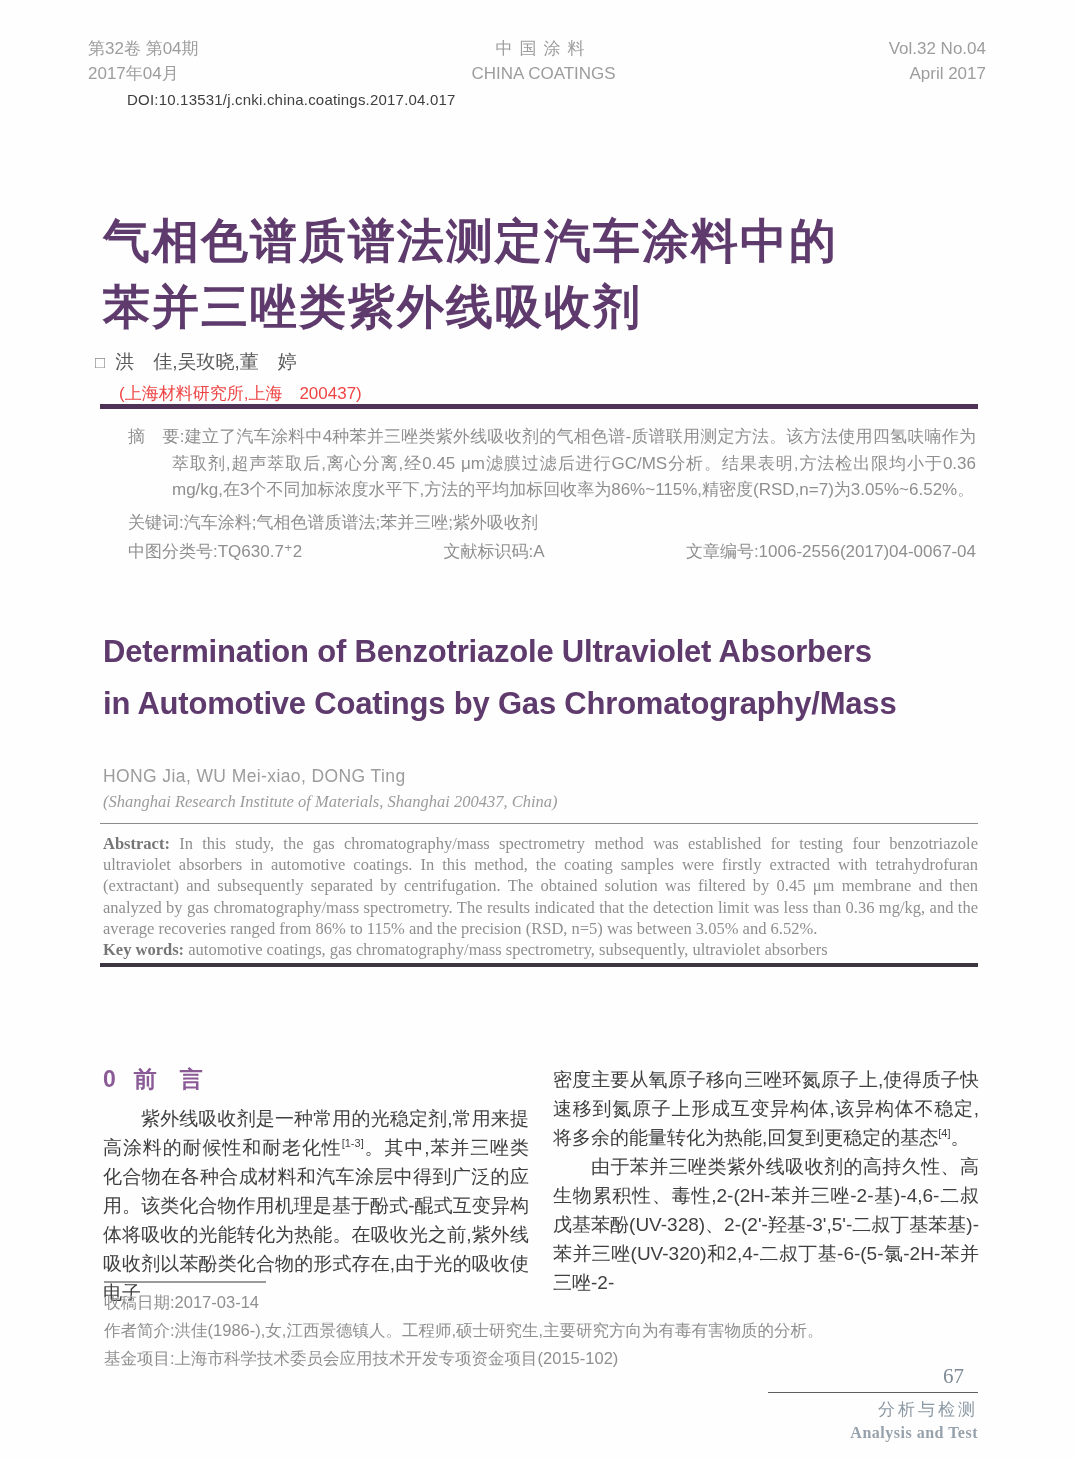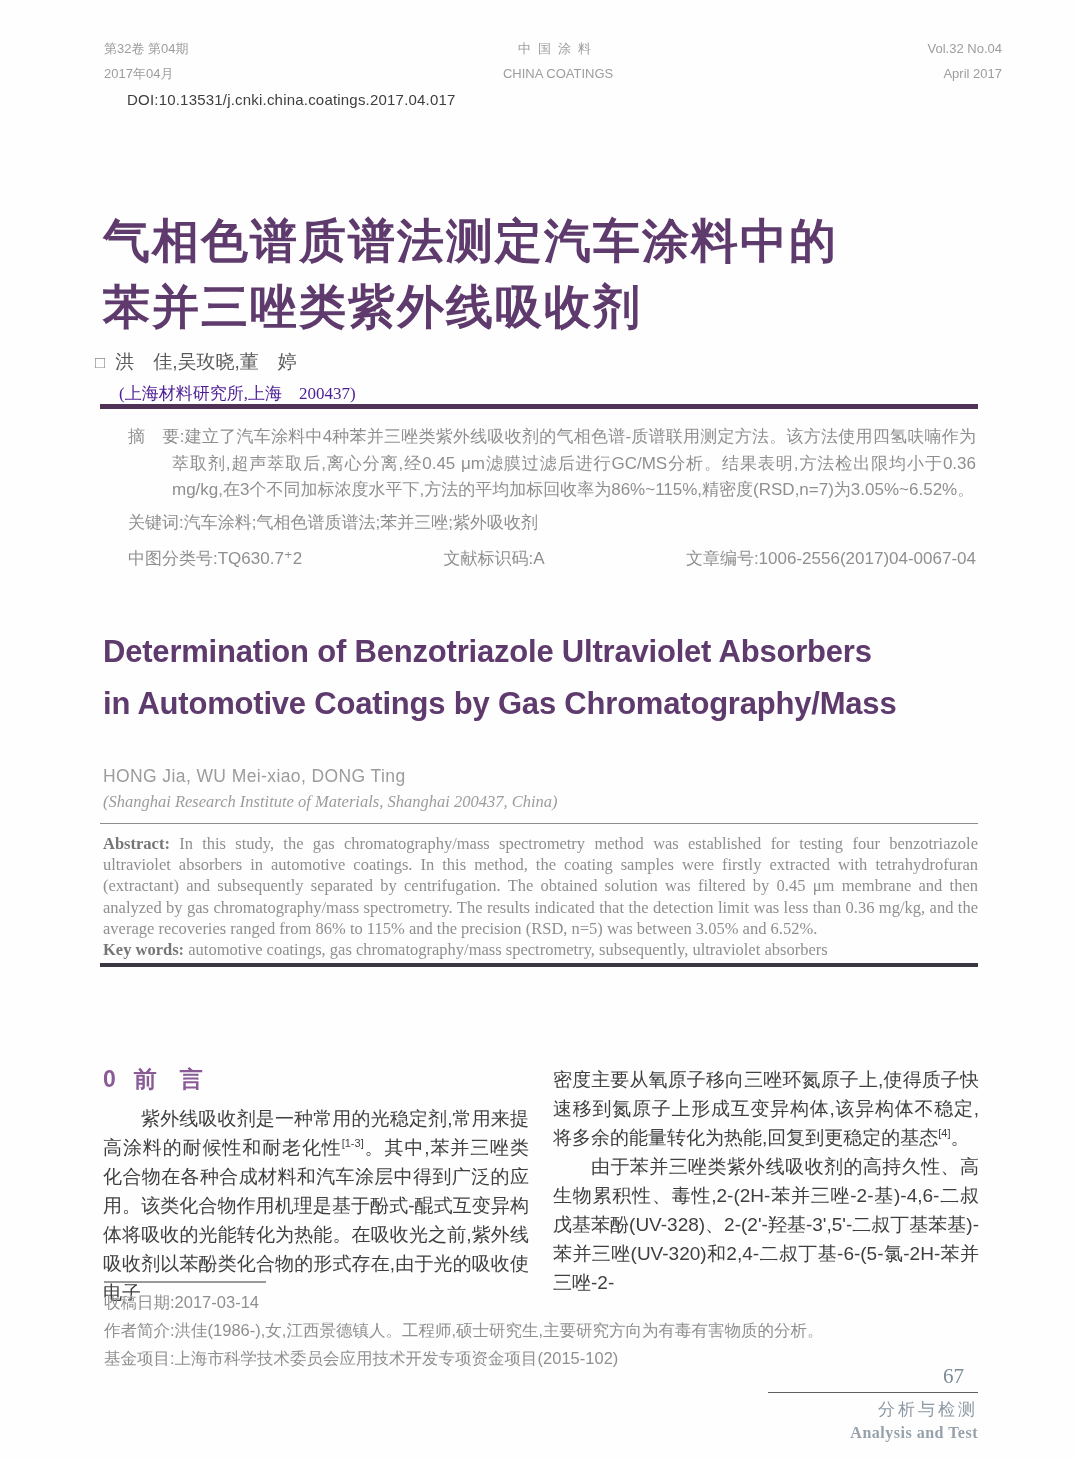--- a/index.html
+++ b/index.html
@@ -8,44 +8,44 @@
     position:relative;
     width:1075px; height:1459px;
     background:#fefefe;
     margin:0 auto;
     overflow:hidden;
     font-family:"Liberation Sans","DejaVu Sans",sans-serif;
   }
   .abs { position:absolute; }
 
   
-  .jheader { top:36px; left:104px; width:898px; display:flex; justify-content:space-between;
-             color:#9d9d9d; font-size:13px; line-height:25px; }
+  .jheader { top:36px; left:88px; width:898px; display:flex; justify-content:space-between;
+             color:#9d9d9d; font-size:17px; line-height:25px; }
   .jheader .h-center { text-align:center; }
   .jheader .h-right  { text-align:right; }
   .journal-name-cn { letter-spacing:7px; }
   .doi-line { top:91px; left:87px; font-size:15px; color:#3e3e3e; letter-spacing:0.2px;margin-left:40px; }
 
   
   .cn-title { top:208px; left:103px; width:830px; font-size:47px; font-weight:bold;
               color:#5e3a6d; line-height:66px; letter-spacing:2px; }
 
   
   .cn-authors { top:349px; left:95px; color:#5a5a5a; font-size:19px; line-height:26px; }
   .author-marker { color:#8a8a8a; margin-right:10px; font-size:17px; }
-  .cn-affil { margin-top:5px; padding-left:24px; font-size:17px; color:#4c1d95;font-family:Liberation Serif, serif; }
+  .cn-affil { margin-top:5px; padding-left:24px; font-size:17px; color:#ef4444; }
 
   .rule-purple { top:404px; left:100px; width:878px; height:5px; background:#4f3256; }
 
   
   .cn-abstract { top:424px; left:128px; width:848px; color:#8f8f8f; font-size:17px;
                  line-height:26.5px; text-align:justify; }
   .hang { padding-left:44px; text-indent:-44px; }
   .cn-keywords { margin-top:6px; }
-  .cn-meta { margin-top:10px; display:flex; justify-content:space-between; }
+  .cn-meta { margin-top:3px; display:flex; justify-content:space-between; }
 
   
   .en-title { top:626px; left:103px; width:840px; font-size:31px; font-weight:bold;
               color:#5e3a6d; line-height:52px; letter-spacing:-0.2px; }
   .en-authors { top:766px; left:103px; font-size:17.5px; color:#9c9c9c; letter-spacing:0.4px; }
   .en-affil { top:792px; left:103px; font-size:16.5px; font-style:italic;
               font-family:"Liberation Serif","DejaVu Serif",serif; color:#9c9c9c; }
   .rule-thin { top:823px; left:100px; width:878px; height:1px; background:#8c8c8c; }
 
   

